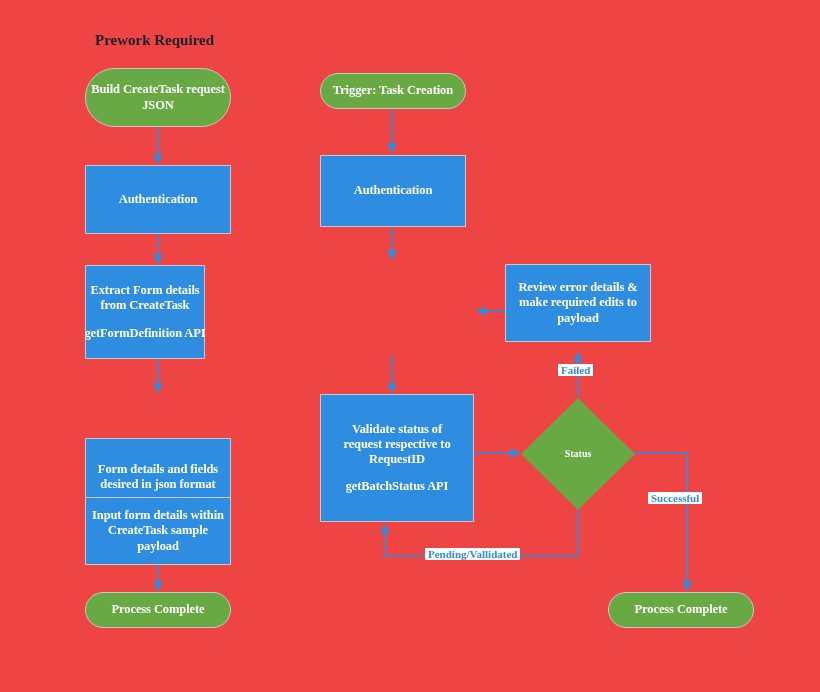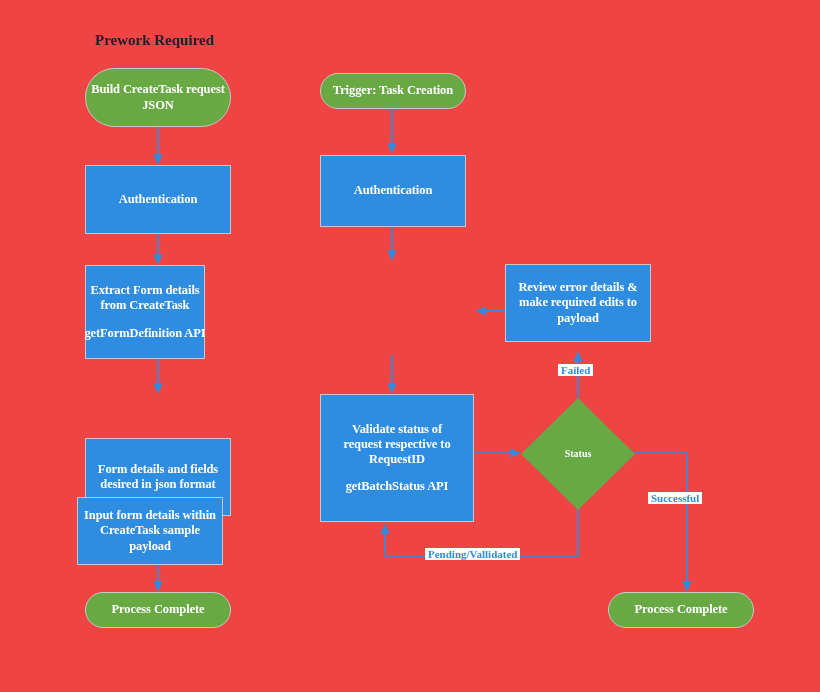--- a/index.html
+++ b/index.html
@@ -135,21 +135,21 @@
     <span class="ln">from CreateTask</span>
     <span class="spacer"></span>
     <span class="ln">getFormDefinition API</span>
   </div>
 
   <div class="node proc" style="left:85px; top:394px; width:146px; height:78px;margin-top:44px;">
     <span class="ln">Form details and fields</span>
     <span class="ln">desired in json format</span>
   </div>
 
-  <div class="node proc" style="left:77px; top:497px; width:146px; height:68px;">
+  <div class="node proc" style="left:85px; top:497px; width:146px; height:68px;">
     <span class="ln">Input form details within</span>
     <span class="ln">CreateTask sample</span>
     <span class="ln">payload</span>
   </div>
 
   <div class="node term" style="left:85px; top:592px; width:146px; height:36px;">
     <span class="ln">Process Complete</span>
   </div>
 
   <div class="node term" style="left:320px; top:73px; width:146px; height:36px;">

